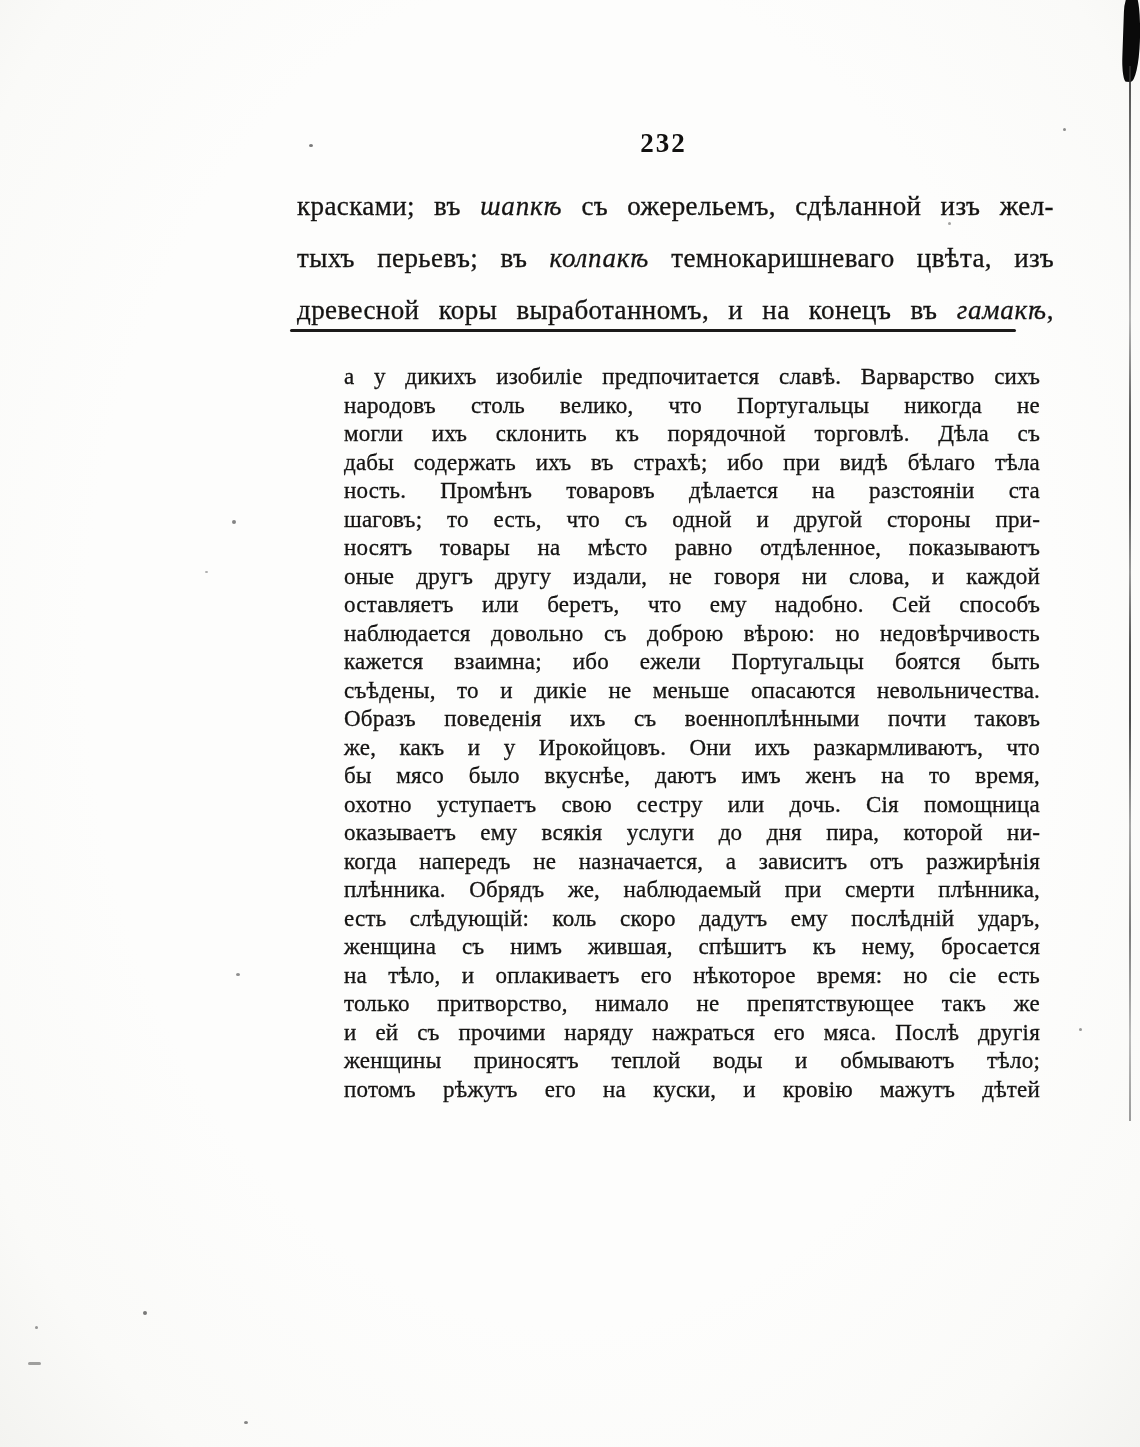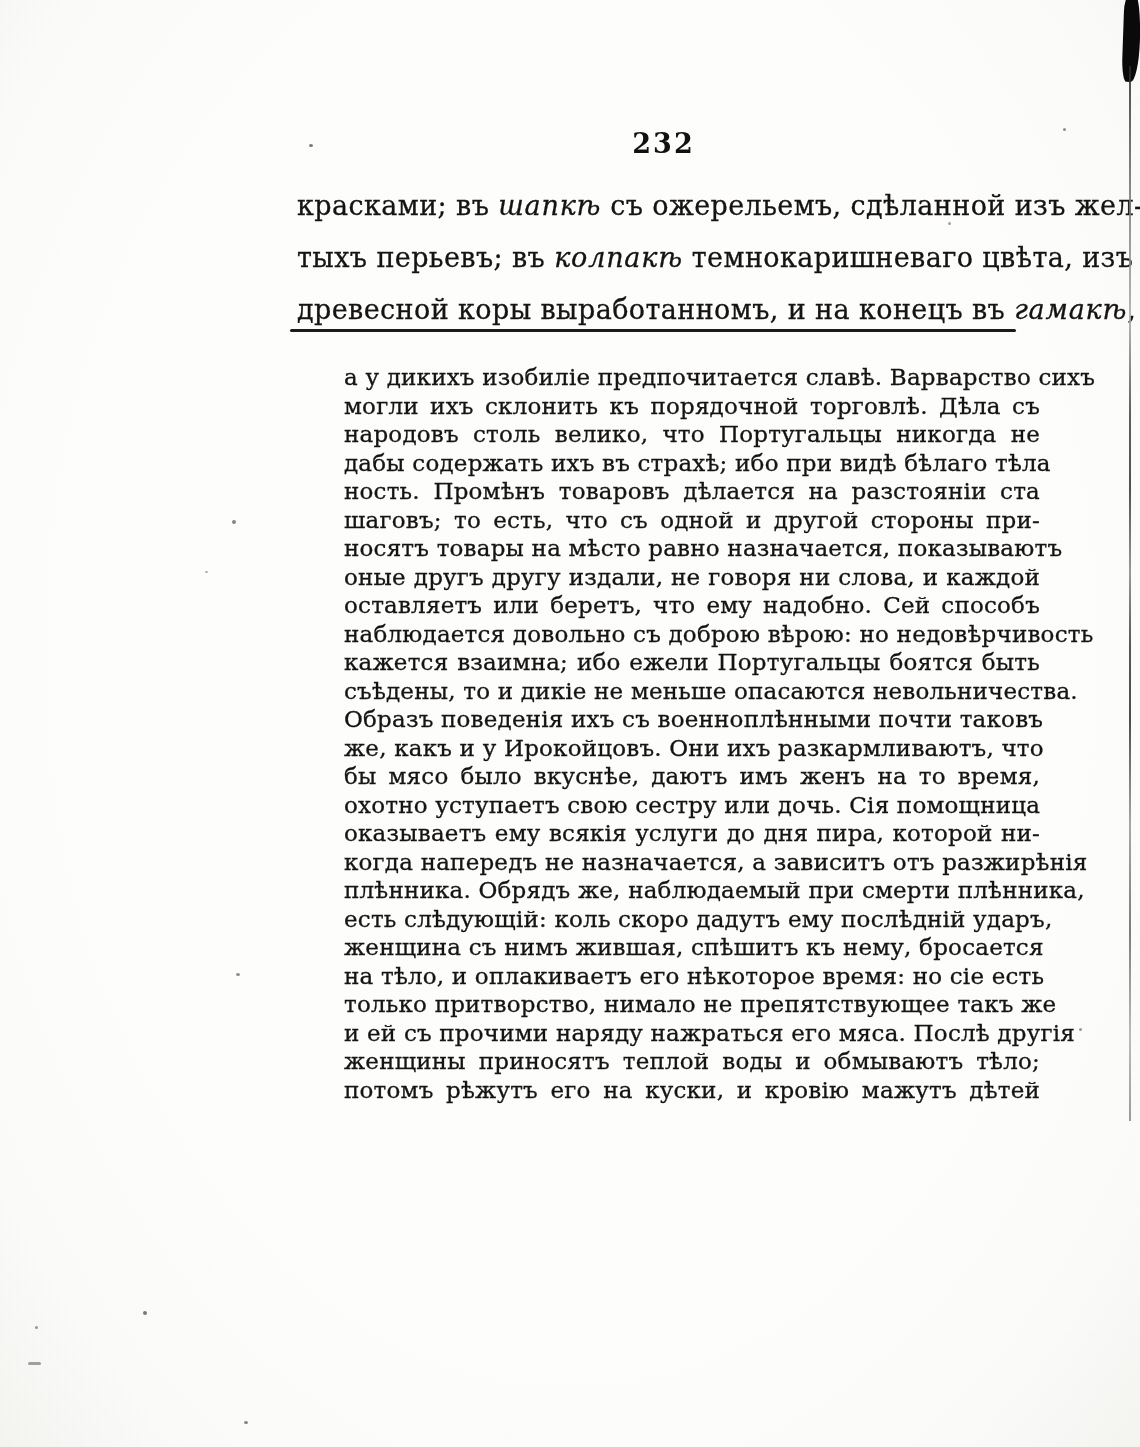--- a/index.html
+++ b/index.html
@@ -7,20 +7,21 @@
     width: 1140px; height: 1447px;
     background: #f6f6f4;
     font-family: "DejaVu Serif", "Liberation Serif", serif;
   }
   .page {
     position: relative;
     width: 1140px; height: 1447px;
     overflow: hidden;
     background: radial-gradient(ellipse at 50% 45%, #fdfdfc 60%, #fafaf8 85%, #f3f3f0 100%);
     color: #151413;
+    font-family: Liberation Serif, serif;
   }
   .page-number {
     position: absolute;
     left: 285px; top: 128px; width: 757px;
     text-align: center;
     font-size: 27px;
     font-weight: bold;
     letter-spacing: 2px;
     color: #121110;
   }
@@ -87,26 +88,26 @@
   <div class="main-text">
     <div class="main-line"><span>красками; въ </span><span class="it">шапкѣ</span><span> съ ожерельемъ, сдѣланной изъ жел-</span></div>
     <div class="main-line"><span>тыхъ перьевъ; въ </span><span class="it">колпакѣ</span><span> темнокаришневаго цвѣта, изъ</span></div>
     <div class="main-line"><span>древесной коры выработанномъ, и на конецъ въ </span><span class="it">гамакѣ</span><span>,</span></div>
   </div>
 
   <div class="rule"></div>
 
   <div class="footnote">
     <div class="fn-line">а у дикихъ изобиліе предпочитается славѣ. Варварство сихъ</div>
+      <div class="fn-line">народовъ столь велико, что Португальцы никогда не</div>
       <div class="fn-line">могли ихъ склонить къ порядочной торговлѣ. Дѣла съ</div>
-      <div class="fn-line">народовъ столь велико, что Португальцы никогда не</div>
       <div class="fn-line">дабы содержать ихъ въ страхѣ; ибо при видѣ бѣлаго тѣла</div>
       <div class="fn-line">ность. Промѣнъ товаровъ дѣлается на разстояніи ста</div>
       <div class="fn-line">шаговъ; то есть, что съ одной и другой стороны при-</div>
-      <div class="fn-line">носятъ товары на мѣсто равно назначается, показываютъ</div>
+      <div class="fn-line">носятъ товары на мѣсто равно отдѣленное, показываютъ</div>
       <div class="fn-line">оные другъ другу издали, не говоря ни слова, и каждой</div>
       <div class="fn-line">оставляетъ или беретъ, что ему надобно. Сей способъ</div>
       <div class="fn-line">наблюдается довольно съ доброю вѣрою: но недовѣрчивость</div>
       <div class="fn-line">кажется взаимна; ибо ежели Португальцы боятся быть</div>
       <div class="fn-line">съѣдены, то и дикіе не меньше опасаются невольничества.</div>
       <div class="fn-line">Образъ поведенія ихъ съ военноплѣнными почти таковъ</div>
       <div class="fn-line">же, какъ и у Ирокойцовъ. Они ихъ разкармливаютъ, что</div>
       <div class="fn-line">бы мясо было вкуснѣе, даютъ имъ женъ на то время,</div>
       <div class="fn-line">охотно уступаетъ свою сестру или дочь. Сія помощница</div>
       <div class="fn-line">оказываетъ ему всякія услуги до дня пира, которой ни-</div>

